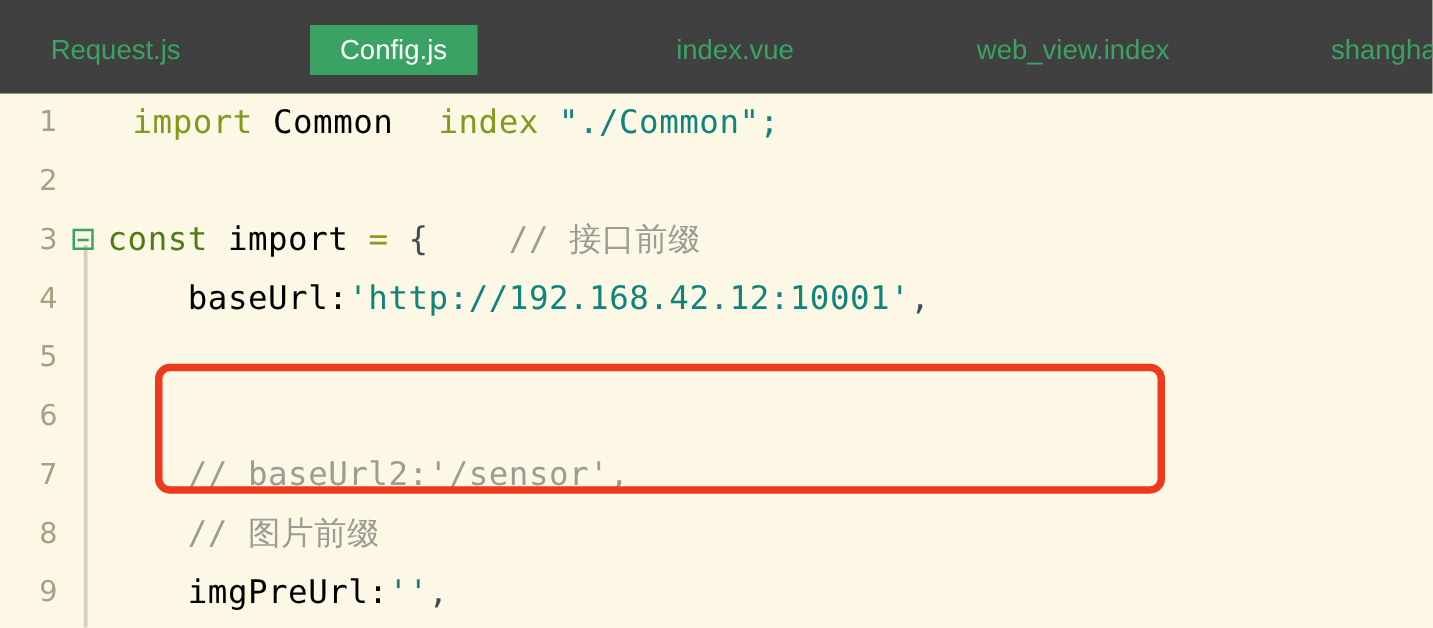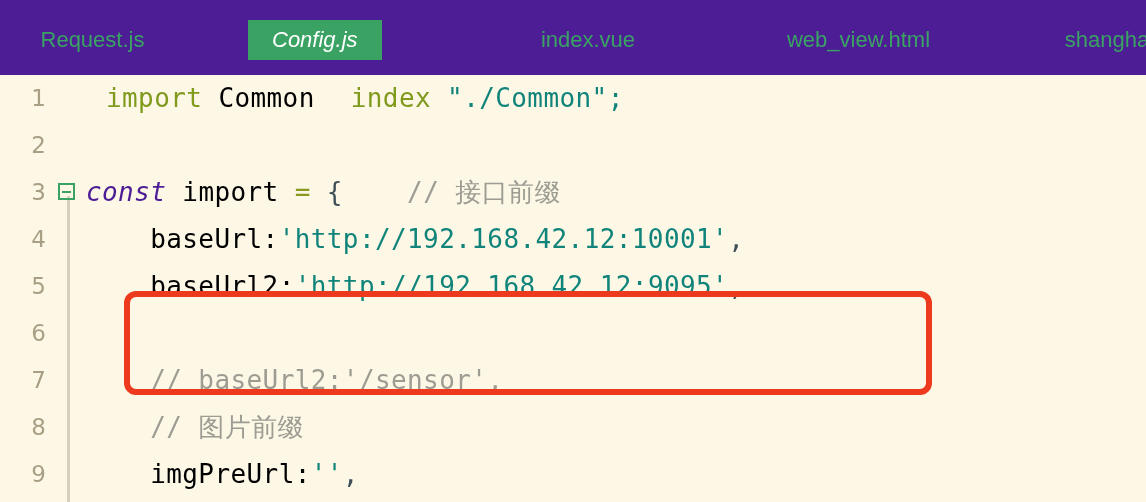--- a/index.html
+++ b/index.html
@@ -15,42 +15,41 @@
     position: relative;
   }
 
   
   #tab-bar {
     position: absolute;
     left: 0;
     top: 0;
     width: 1146px;
     height: 75px;
-    background: #4c1d95;
+    background: #404040;
     white-space: nowrap;
     overflow: hidden;
   }
   .tab {
     position: absolute;
     top: 20px;
     height: 40px;
     line-height: 40px;
     font-size: 22px;
     font-family: "Liberation Sans", sans-serif;
     color: #3aa363;
     text-align: center;
     white-space: nowrap;
     cursor: pointer;
     box-sizing: border-box;
   }
   .tab.active {
     background: #3aa363;
     color: #ffffff;
     padding: 0 24px;
-    font-style: italic;
   }
 
   
   #editor {
     position: absolute;
     left: 0;
     top: 75px;
     width: 1146px;
     height: 427px;
     background: #fdf8e6;
@@ -111,21 +110,21 @@
     top: 0;
     font-family: "DejaVu Sans Mono", monospace;
     font-size: 26px;
     line-height: 47px;
     color: #3e4e57;
     white-space: pre;
     letter-spacing: 0.4px;
   }
 
   .kw        { color: #7f9a1c; margin-left: 20px; }
-  .kw-const  { color: #4c1d95; font-style: italic; }
+  .kw-const  { color: #4d7c0f; }
   .ident     { color: #000000; }
   .str       { color: #10847a; }
   .op        { color: #8a9a20; }
   .punc      { color: #3e4e57; }
   .comment   { color: #9d9c93; }
 
   
   #highlight-box {
     position: absolute;
     left: 124px;
@@ -138,31 +137,31 @@
     pointer-events: none;
   }
 </style>
 </head>
 <body>
 
 <div id="tab-bar">
     <div class="tab" style="left: 30px; width: 125px;">Request.js</div>
     <div class="tab active" style="left: 248px;">Config.js</div>
     <div class="tab" style="left: 530px; width: 116px;">index.vue</div>
-    <div class="tab" style="left: 767px; width: 183px;">web_view.html</div>
+    <div class="tab" style="left: 767px; width: 183px;">web_view.index</div>
     <div class="tab" style="left: 1052px; width: 110px;">shangha</div>
   </div>
 
 <div id="editor">
   <div id="fold-guide"></div>
   <div id="code-lines">
       <div class="code-line" style="top: 0px;"><div class="lineno">1</div><div class="code-text"><span class="kw">import </span><span class="ident">Common </span><span class="kw">index </span><span class="str">"./Common"</span><span class="str">;</span></div></div>
       <div class="code-line" style="top: 47px;"><div class="lineno">2</div><div class="code-text"></div></div>
       <div class="code-line" style="top: 94px;"><div class="lineno">3</div><div class="fold-marker"></div><div class="code-text"><span class="kw-const">const </span><span class="ident">import </span><span class="op">= </span><span class="punc">{</span><span class="punc">    </span><span class="comment">// 接口前缀</span></div></div>
       <div class="code-line" style="top: 141px;"><div class="lineno">4</div><div class="code-text"><span class="ident">    baseUrl:</span><span class="str">'http://192.168.42.12:10001'</span><span class="punc">,</span></div></div>
-      <div class="code-line" style="top: 188px;"><div class="lineno">5</div><div class="code-text"><span class="ident">    baseUrl2:</span><span class="str">'http://192.168.42.12:9095'</span><span class="punc">,</span></div></div>
+      <div class="code-line" style="top: 188px;"><div class="lineno">5</div></div>
       <div class="code-line" style="top: 235px;"><div class="lineno">6</div></div>
       <div class="code-line" style="top: 282px;"><div class="lineno">7</div><div class="code-text"><span class="comment">    // baseUrl2:'/sensor',</span></div></div>
       <div class="code-line" style="top: 329px;"><div class="lineno">8</div><div class="code-text"><span class="comment">    // 图片前缀</span></div></div>
       <div class="code-line" style="top: 376px;"><div class="lineno">9</div><div class="code-text"><span class="ident">    imgPreUrl:</span><span class="str">''</span><span class="punc">,</span></div></div>
     </div>
   <div id="highlight-box"></div>
 </div>
 
 </body></html>

